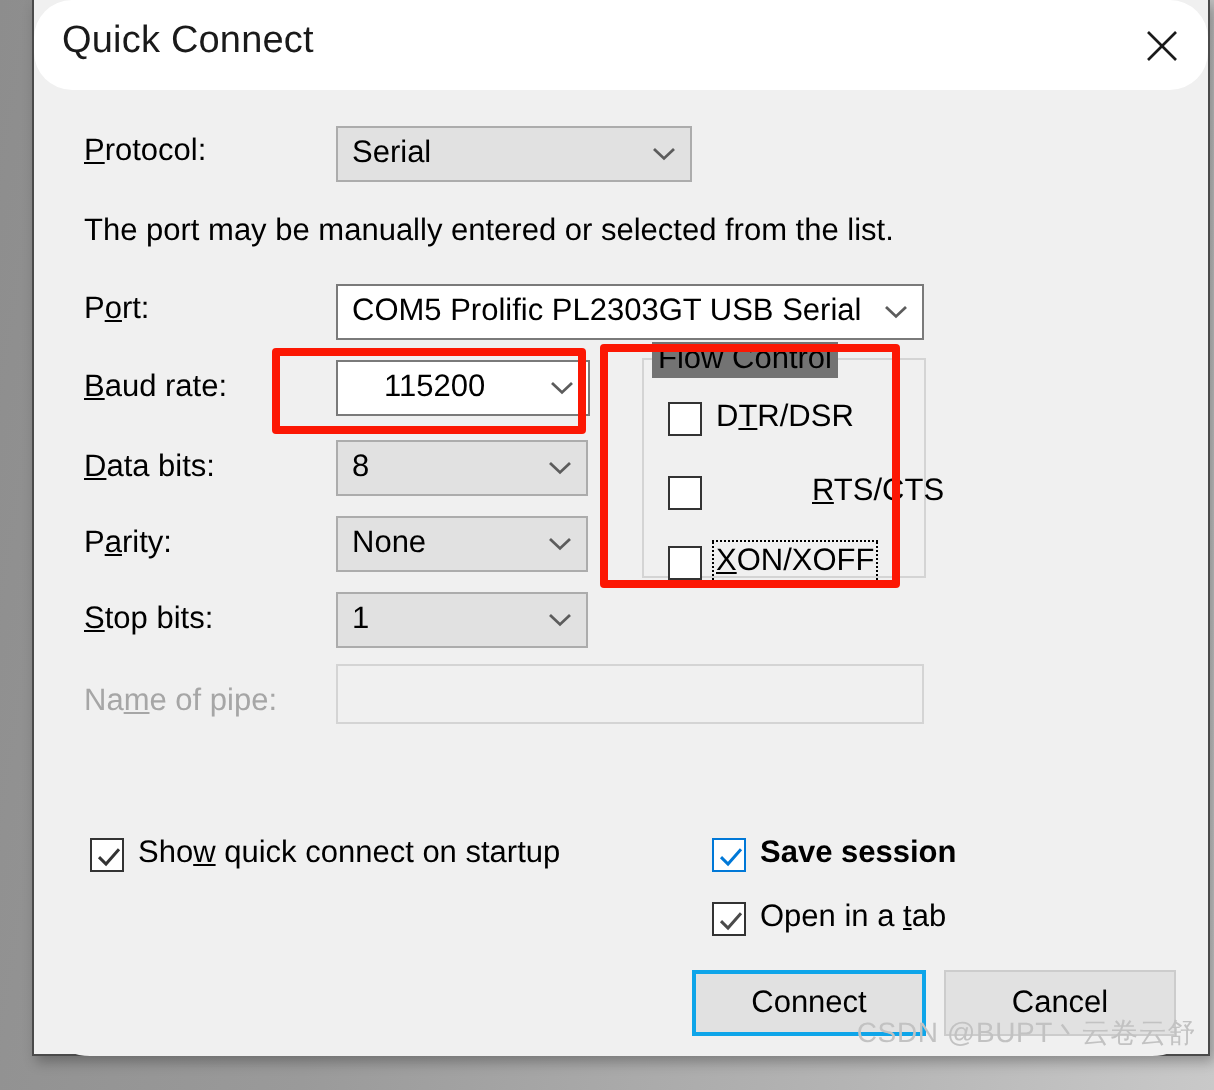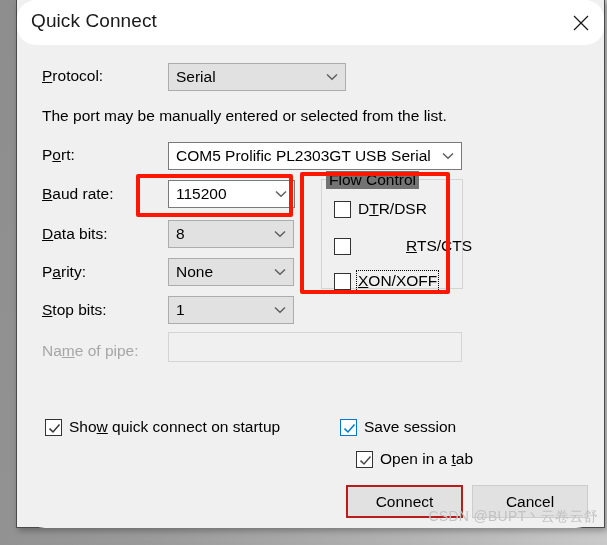--- a/index.html
+++ b/index.html
@@ -169,21 +169,21 @@
     background: #e1e1e1;
     border: 1px solid #cccccc;
     display: flex;
     align-items: center;
     justify-content: center;
     font-size: 15.5px;
     color: #000;
     cursor: default;
   }
   .btn.default {
-    border: 2px solid #b91c1c;
+    border: 2px solid #0ea5e9;
     background: #e1e1e1;
   }
 
   
   .annot {
     position: absolute;
     border: 4px solid #fc1703;
     box-sizing: border-box;
     border-radius: 2px;
     pointer-events: none;
@@ -233,21 +233,21 @@
     <div class="combo white" style="left:151px; top:97px; width:294px;">
       <span class="ctext">COM5 Prolific PL2303GT USB Serial C</span>
       <span class="carrow">
         <svg width="12" height="8" viewBox="0 0 12 8">
             <path d="M1 1.5 L6 6.2 L11 1.5" fill="none" stroke="#5c5c5c" stroke-width="1.4"></path>
           </svg>
       </span>
     </div>
 
     <div class="lbl" style="left:25px; top:140px;"><span class="acc">B</span>aud rate:</div>
-    <div class="combo white" style="left:151px; top:135px; width:127px;">
+    <div class="combo white" style="left:151px; top:135px; width:127px;padding-left:16px;">
       <span class="ctext">115200</span>
       <span class="carrow">
         <svg width="12" height="8" viewBox="0 0 12 8">
             <path d="M1 1.5 L6 6.2 L11 1.5" fill="none" stroke="#5c5c5c" stroke-width="1.4"></path>
           </svg>
       </span>
     </div>
 
     <div class="lbl" style="left:25px; top:180px;"><span class="acc">D</span>ata bits:</div>
     <div class="combo" style="left:151px; top:175px; width:126px;">
@@ -302,21 +302,21 @@
 
     <div class="cb-row" style="left:28px; top:373px;">
       <span class="cb-box">
         <svg width="15" height="15" viewBox="0 0 15 15">
             <path d="M2.5 7.6 L6 11 L12.5 3.6" fill="none" stroke="#333333" stroke-width="1.5"></path>
           </svg>
       </span>
       <span class="cb-label"><span>Sho</span><span class="acc">w</span><span> quick connect on startup</span></span>
     </div>
 
-    <div class="cb-row" style="left:323px; top:373px;">
+    <div class="cb-row" style="left:339px; top:373px;font-weight:bold;">
       <span class="cb-box blue">
         <svg width="15" height="15" viewBox="0 0 15 15">
             <path d="M2.5 7.6 L6 11 L12.5 3.6" fill="none" stroke="#0078d7" stroke-width="1.5"></path>
           </svg>
       </span>
       <span class="cb-label"><span>Save session</span><span class="acc"></span><span></span></span>
     </div>
 
     <div class="cb-row" style="left:339px; top:405px;">
       <span class="cb-box">

